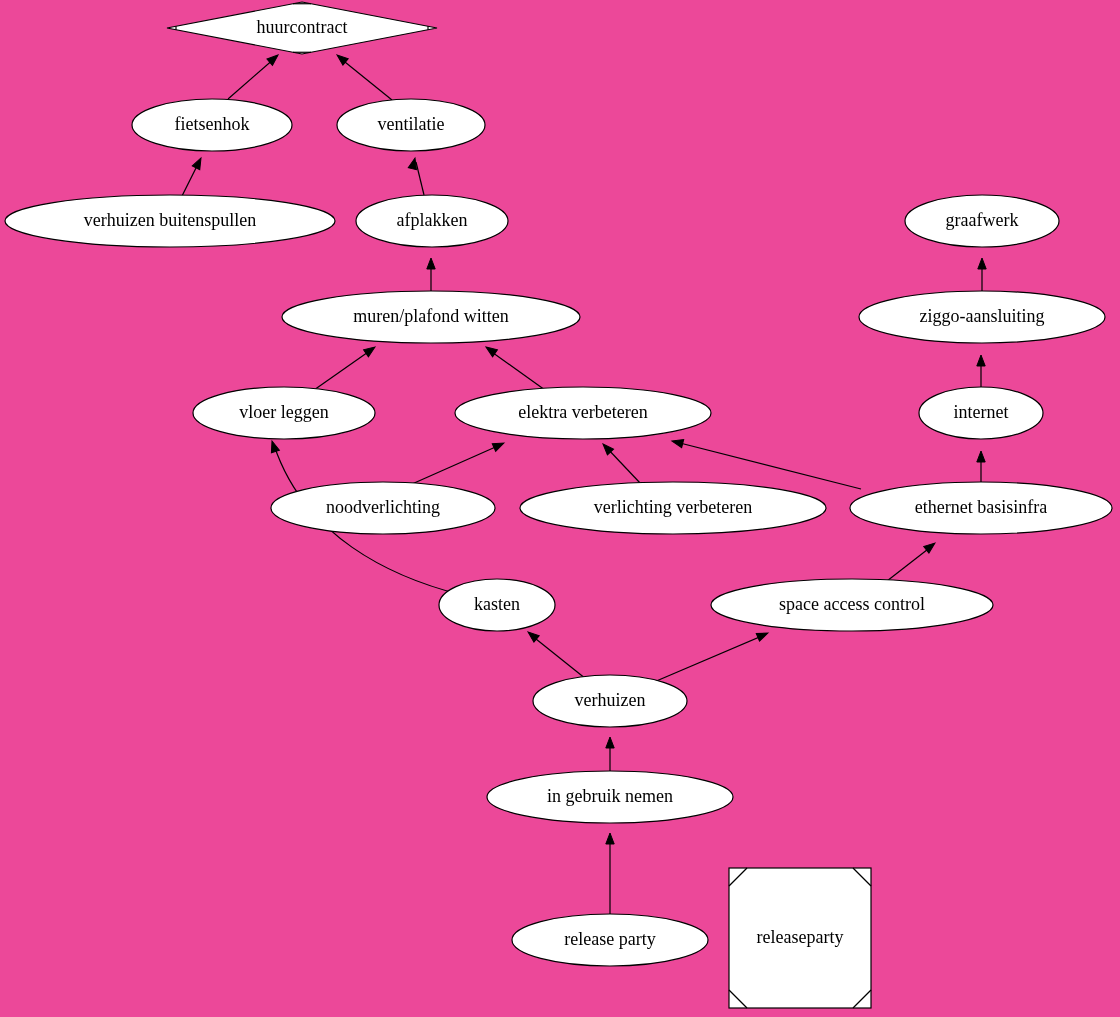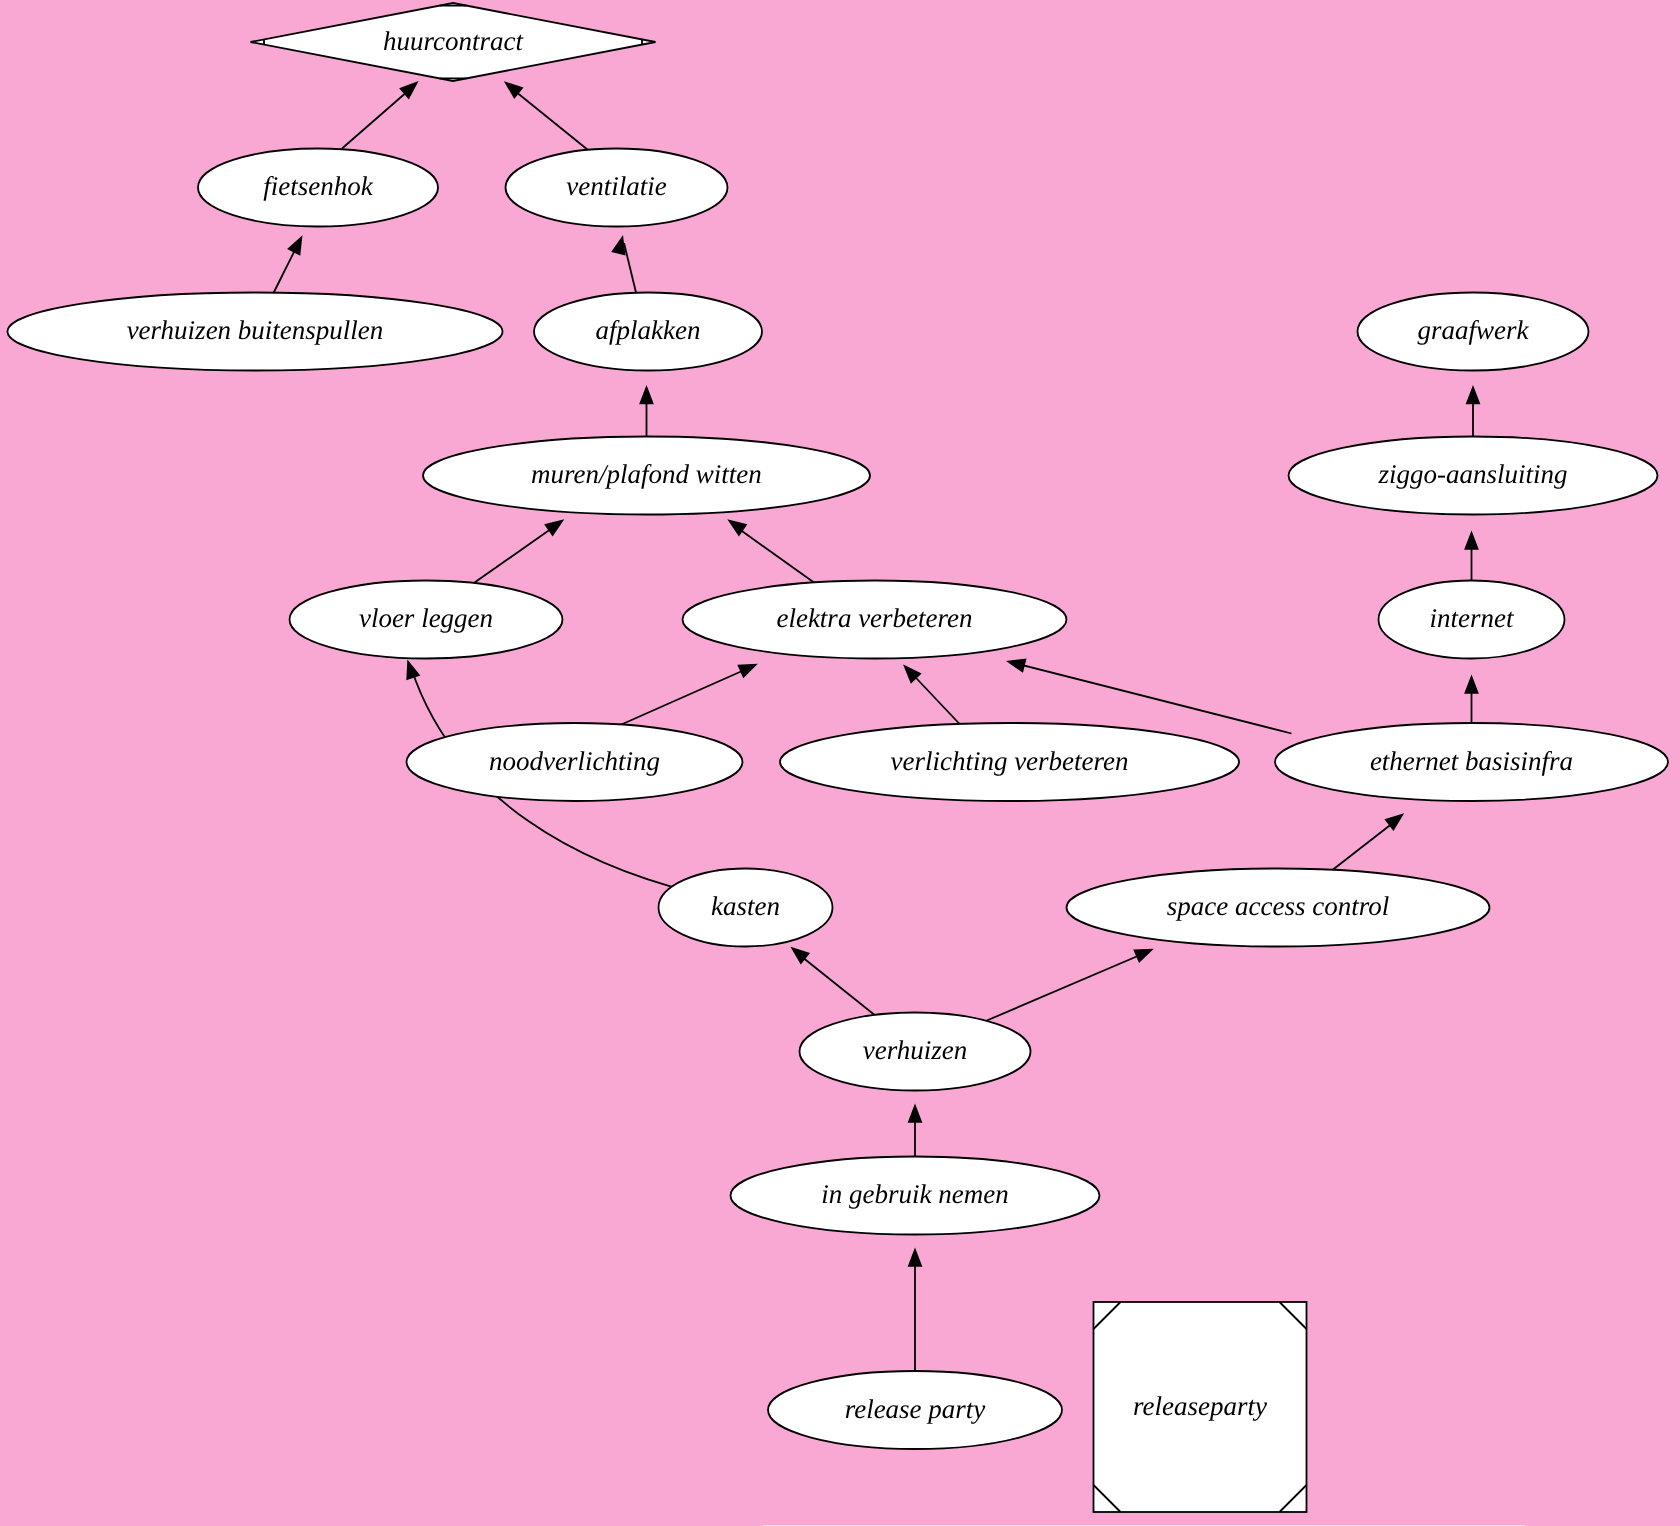--- a/index.html
+++ b/index.html
@@ -7,23 +7,22 @@
     padding: 0;
     background: #ffffff;
   }
   body {
     font-family: "Liberation Serif", "DejaVu Serif", serif;
   }
   #graph-canvas {
     position: relative;
     width: 1120px;
     height: 1017px;
-    background: #f9a8d4;
+    background: #ec4899;
     overflow: hidden;
-    font-style: italic;
   }
   svg#graph-svg {
     display: block;
     width: 1120px;
     height: 1017px;
   }
   .node-shape {
     fill: #ffffff;
     stroke: #000000;
     stroke-width: 1.2;

